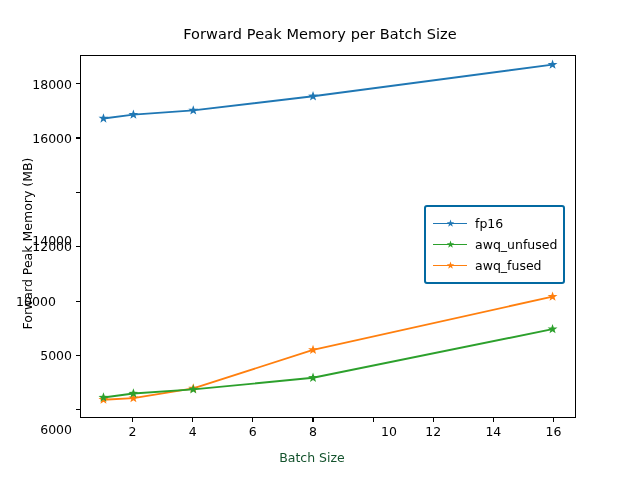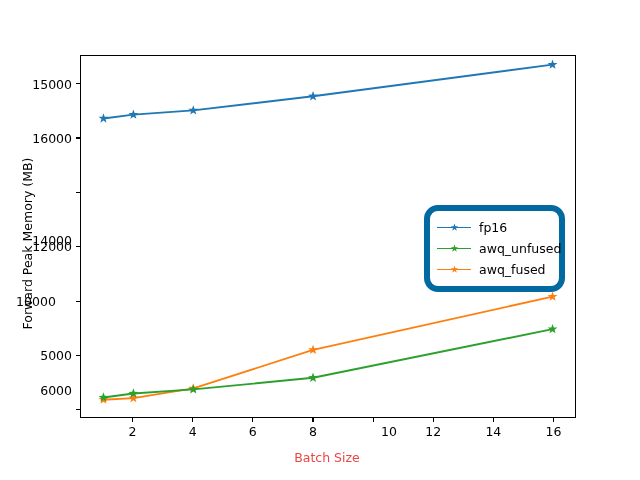--- a/index.html
+++ b/index.html
@@ -73,47 +73,47 @@
   }
   .xtick-mark {
     position: absolute;
     top: 418px;
     width: 1.1px;
     height: 4px;
     background: #000000;
   }
   #xlabel {
     position: absolute;
-    left: 79px;
+    left: 64px;
     width: 496px;
     top: 450px;
     text-align: center;
     font-size: 12.5px;
-    color: #ef4444;
+    color: #14532d;
   }
   #ylabel {
     position: absolute;
     left: -154px;
     top: 236px;
     width: 363px;
     text-align: center;
     font-size: 12.5px;
     color: #000000;
     transform: rotate(-90deg);
     transform-origin: center center;
   }
   #legend {
     position: absolute;
     left: 424px;
     top: 205px;
     width: 141px;
     padding: 6px 8px 6px 7px;
     box-sizing: border-box;
-    border: 6px solid #0369a1;
-    border-radius: 14px;
+    border: 2px solid #0369a1;
+    border-radius: 3px;
     background: #ffffff;
   }
   .legend-row {
     display: flex;
     align-items: center;
     height: 21px;
   }
   .legend-swatch {
     width: 34px;
     height: 14px;
@@ -139,38 +139,39 @@
     font-size: 12.5px;
     color: #000000;
     white-space: nowrap;
   }
 </style>
 </head>
 <body>
 
 <div id="figure">
 
+  <div id="chart-title">Forward Peak Memory per Batch Size</div>
 
   <div id="ylabel">Forward Peak Memory (MB)</div>
   <div id="xlabel">Batch Size</div>
 
   <div id="ytick-labels">
-      <div class="ytick-wrap" style="top: 390px;">6000</div>
+      <div class="ytick-wrap" style="top: 429px;">6000</div>
       <div class="ytick-mark" style="top: 409.343px;"></div>
       <div class="ytick-wrap" style="top: 355.461px;">5000</div>
       <div class="ytick-mark" style="top: 354.961px;"></div>
       <div class="ytick-wrap" style="top: 301.079px; text-align: center;">10000</div>
       <div class="ytick-mark" style="top: 300.579px;"></div>
       <div class="ytick-wrap" style="top: 246px;">12000</div>
       <div class="ytick-mark" style="top: 246.197px;"></div>
       <div class="ytick-wrap" style="top: 192.315px; margin-top: 48px;">14000</div>
       <div class="ytick-mark" style="top: 191.815px;"></div>
       <div class="ytick-wrap" style="top: 137.933px;">16000</div>
       <div class="ytick-mark" style="top: 137.433px;"></div>
-      <div class="ytick-wrap" style="top: 83.5506px;">15000</div>
+      <div class="ytick-wrap" style="top: 83.5506px;">18000</div>
       <div class="ytick-mark" style="top: 83.0506px;"></div>
     </div>
   <div id="xtick-labels">
       <div class="xtick-wrap" style="left: 132.606px;">2</div>
       <div class="xtick-mark" style="left: 132.106px;"></div>
       <div class="xtick-wrap" style="left: 192.727px;">4</div>
       <div class="xtick-mark" style="left: 192.227px;"></div>
       <div class="xtick-wrap" style="left: 252.848px;">6</div>
       <div class="xtick-mark" style="left: 252.348px;"></div>
       <div class="xtick-wrap" style="left: 312.97px;">8</div>

